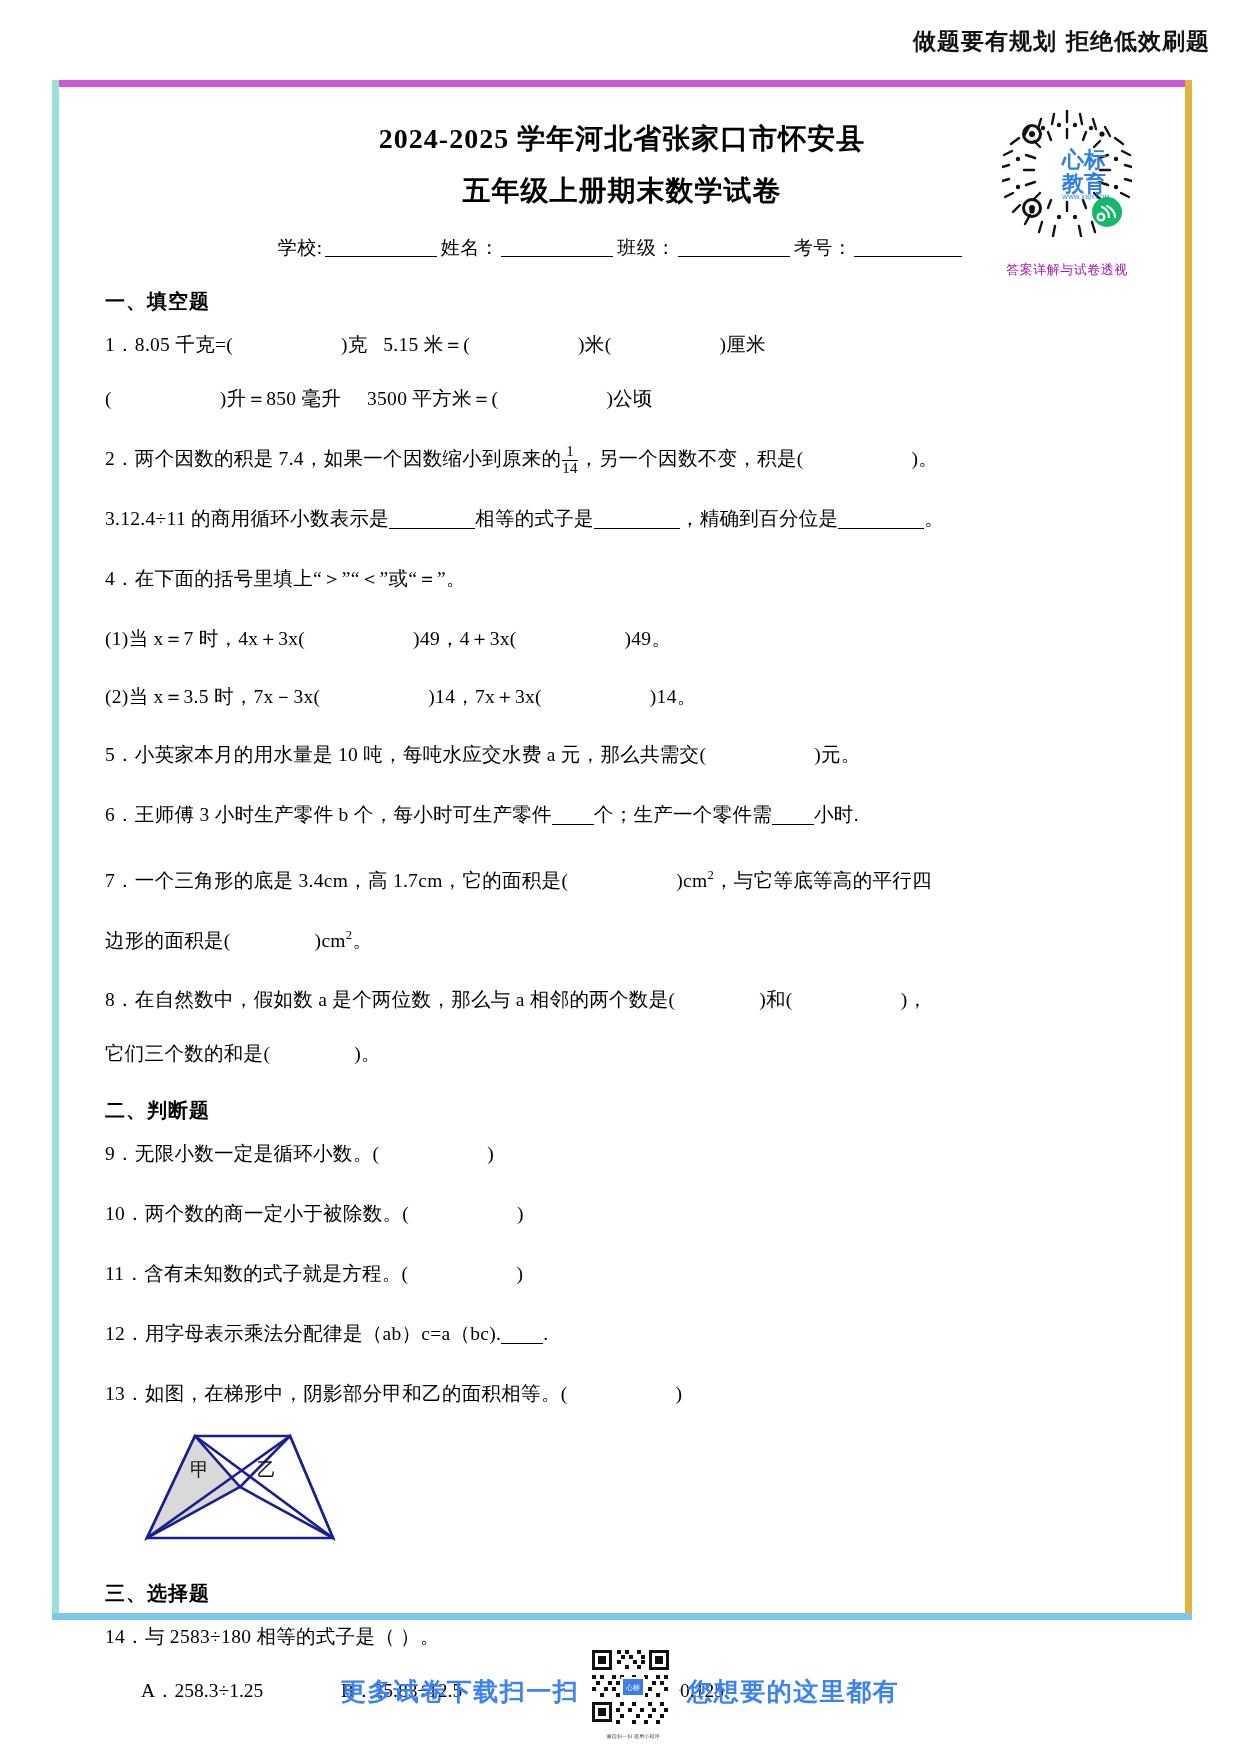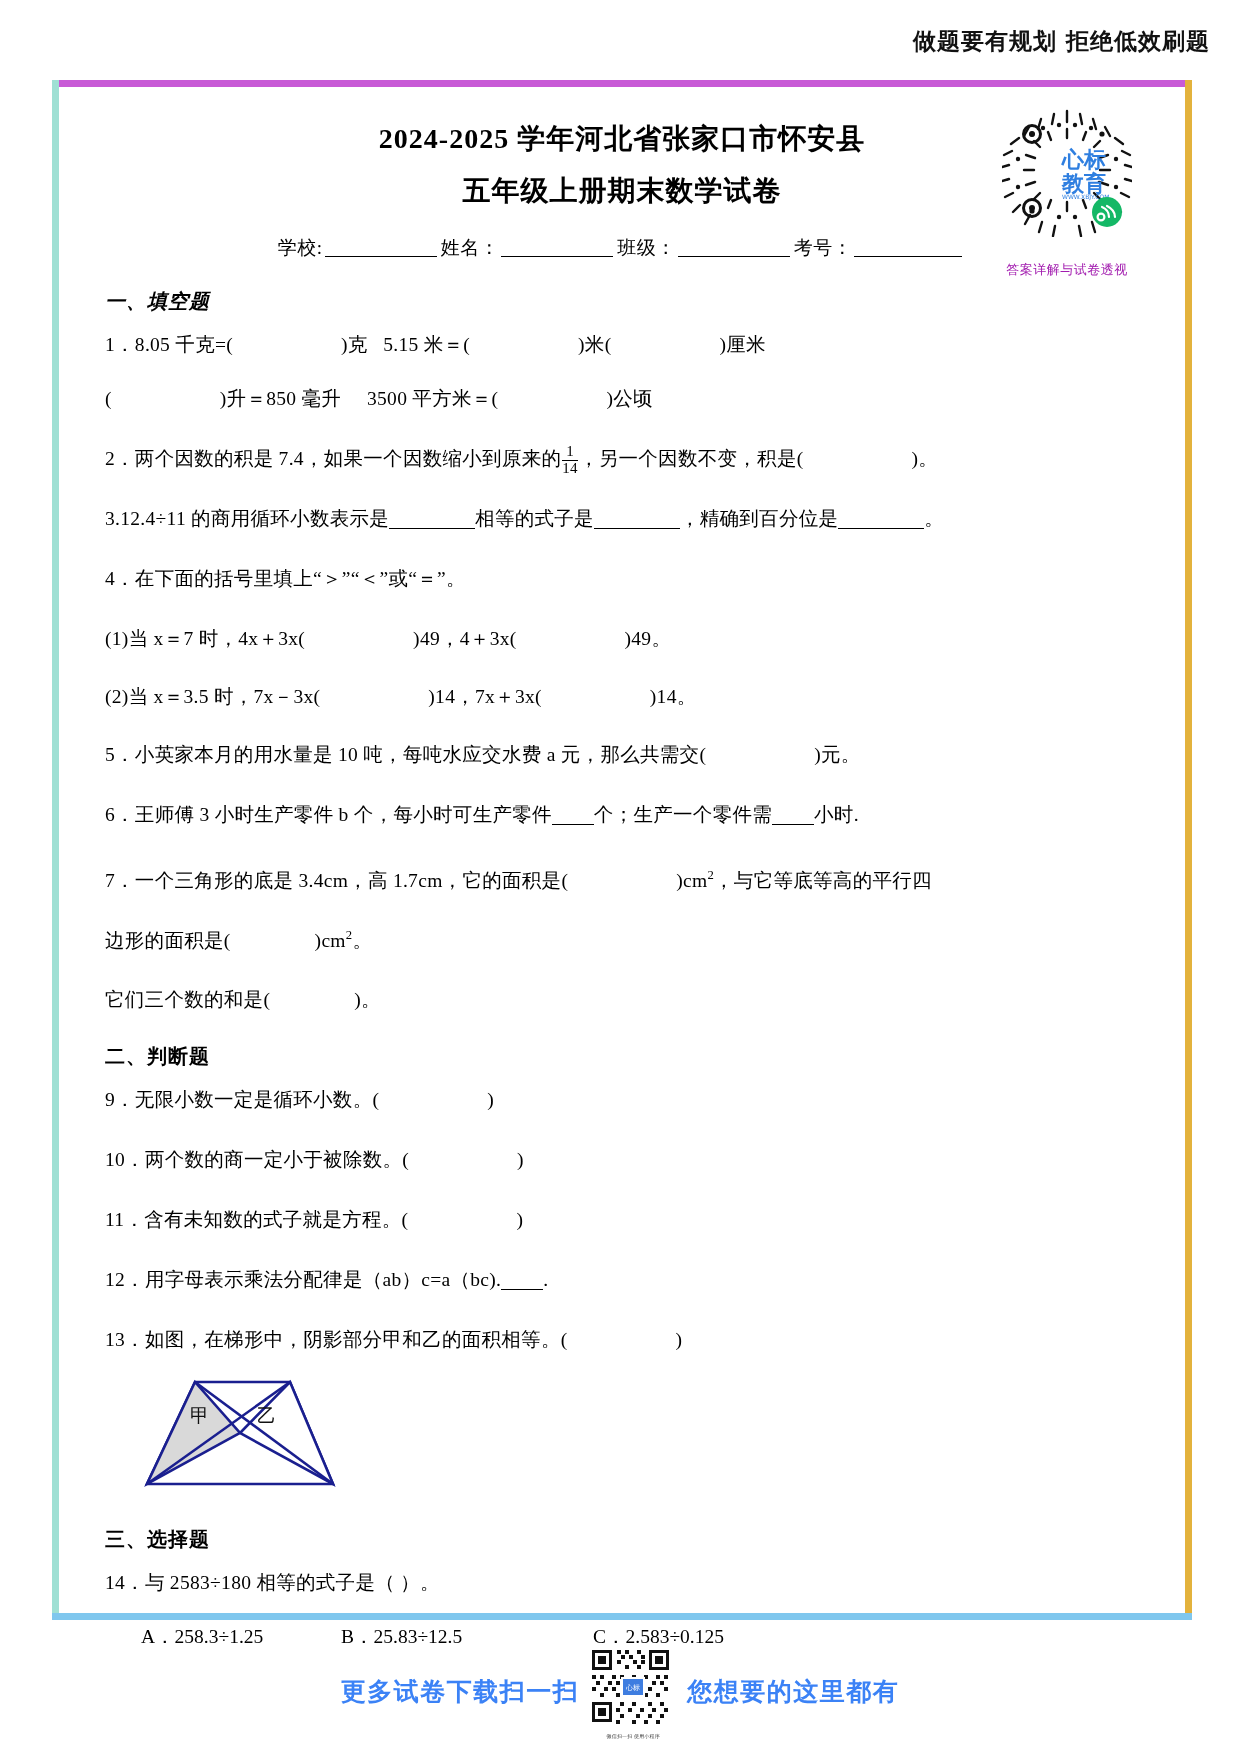--- a/index.html
+++ b/index.html
@@ -169,21 +169,21 @@
     font-size: 19.5px;
     line-height: 1.0;
   }
   .sec-head {
     font-family: "DejaVu Sans", "Liberation Sans", sans-serif;
     font-weight: bold;
     font-size: 20px;
     margin: 26px 0 14px 0;
     letter-spacing: 1px;
   }
-  .sec-head.first { margin-top: 4px; font-style: italic; }
+  .sec-head.first { margin-top: 4px; }
   .q {
     margin: 0 0 20px 0;
     line-height: 40px;
     letter-spacing: 0.3px;
   }
   .q.tight { margin-bottom: 14px; }
   .q.sub { margin-bottom: 18px; }
   .gap-lg { display: inline-block; width: 108px; }
   .gap-md { display: inline-block; width: 84px; }
   .ul {
@@ -398,20 +398,23 @@
     </div>
 
     <div class="q tight">
       <span>7．一个三角形的底是 3.4cm，高 1.7cm，它的面积是(</span><span class="gap-lg"></span><span>)cm</span><sup>2</sup><span>，与它等底等高的平行四</span>
     </div>
 
     <div class="q">
       <span>边形的面积是(</span><span class="gap-md"></span><span>)cm</span><sup>2</sup><span>。</span>
     </div>
 
+    <div class="q tight">
+      <span>8．在自然数中，假如数 a 是个两位数，那么与 a 相邻的两个数是(</span><span class="gap-md"></span><span>)和(</span><span class="gap-lg"></span><span>)，</span>
+    </div>
 
     <div class="q">
       <span>它们三个数的和是(</span><span class="gap-md"></span><span>)。</span>
     </div>
 
     <div class="sec-head">二、判断题</div>
 
     <div class="q">
       <span>9．无限小数一定是循环小数。(</span><span class="gap-lg"></span><span>)</span>
     </div>

